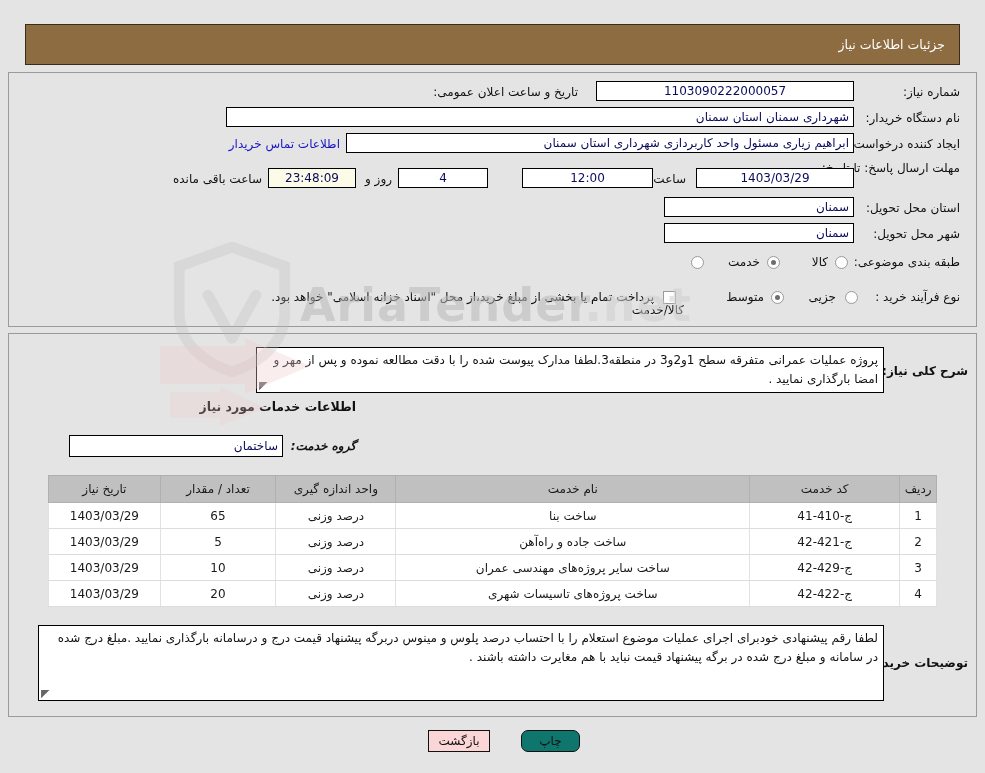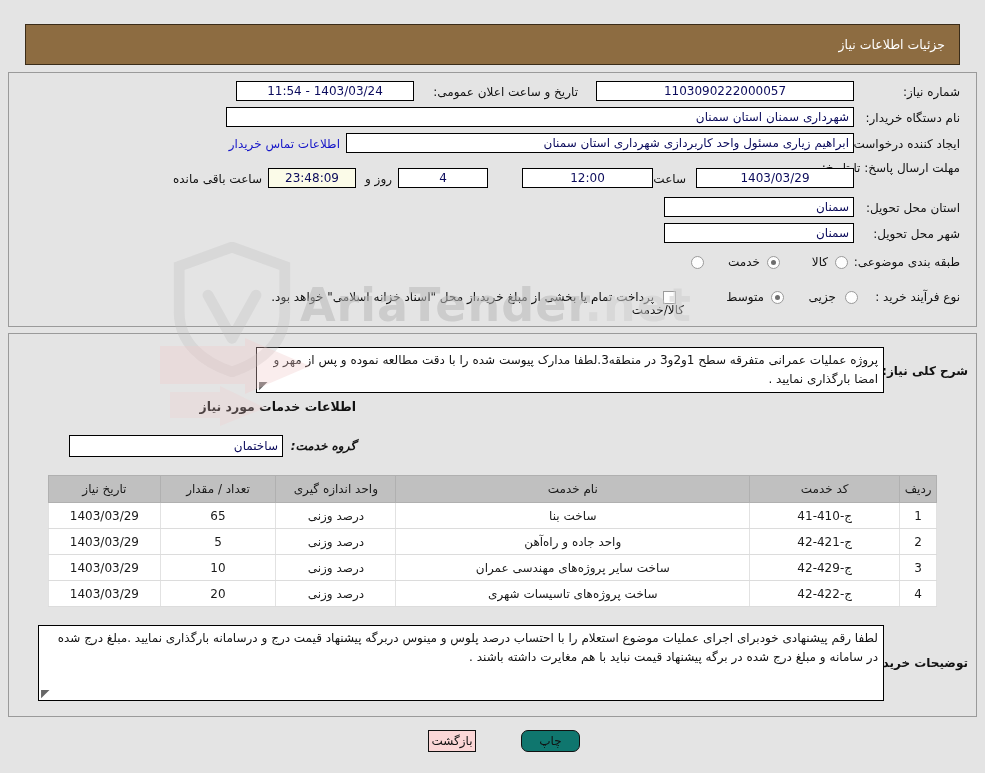--- a/index.html
+++ b/index.html
@@ -232,21 +232,20 @@
 <div class="app-header">
   <div class="title">جزئیات اطلاعات نیاز</div>
 </div>
 
 <div class="panel">
 
   <div class="lbl" style="right:16px; top:12px;">شماره نیاز:</div>
   <div class="fld" style="right:122px; top:8px; width:258px;">1103090222000057</div>
 
   <div class="lbl" style="right:398px; top:12px;">تاریخ و ساعت اعلان عمومی:</div>
-  <div class="fld" style="right:562px; top:8px; width:178px;">1403/03/24 - 11:54</div>
 
   <div class="lbl" style="right:16px; top:38px;">نام دستگاه خریدار:</div>
   <div class="fld rt" style="right:122px; top:34px; width:628px;">شهرداری سمنان استان سمنان</div>
 
   <div class="lbl" style="right:16px; top:64px;">ایجاد کننده درخواست:</div>
   <div class="fld rt" style="right:122px; top:60px; width:508px;">ابراهیم زیاری مسئول واحد کاربردازی شهرداری استان سمنان</div>
   <div class="link" style="right:636px; top:64px;">اطلاعات تماس خریدار</div>
 
   <div class="lbl" style="right:16px; top:88px; width:96px;">مهلت ارسال پاسخ: تا تاریخ:</div>
   <div class="fld" style="right:122px; top:95px; width:158px;">1403/03/29</div>
@@ -322,21 +321,21 @@
       <td>1</td>
       <td>ج-410-41</td>
       <td>ساخت بنا</td>
       <td>درصد وزنی</td>
       <td>65</td>
       <td>1403/03/29</td>
     </tr>
     <tr>
       <td>2</td>
       <td>ج-421-42</td>
-      <td>واحد جاده و راه‌آهن</td>
+      <td>ساخت جاده و راه‌آهن</td>
       <td>درصد وزنی</td>
       <td>5</td>
       <td>1403/03/29</td>
     </tr>
     <tr>
       <td>3</td>
       <td>ج-429-42</td>
       <td>ساخت سایر پروژه‌های مهندسی عمران</td>
       <td>درصد وزنی</td>
       <td>10</td>
@@ -347,21 +346,21 @@
       <td>ج-422-42</td>
       <td>ساخت پروژه‌های تاسیسات شهری</td>
       <td>درصد وزنی</td>
       <td>20</td>
       <td>1403/03/29</td>
     </tr>
   </tbody>
 </table>
 
 <div class="btn print" style="left:521px; top:730px; width:59px;">چاپ</div>
-<div class="btn back" style="left:428px; top:730px; width:48px;">بازگشت</div>
+<div class="btn back" style="left:428px; top:730px; width:62px;">بازگشت</div>
 
 <div class="watermark">
   <svg class="wm-shield" viewBox="0 0 100 112">
     <path d="M50 4 L94 20 V58 C94 84 74 100 50 108 C26 100 6 84 6 58 V20 Z" fill="none" stroke="#bdbdbd" stroke-width="9"></path>
     <path d="M30 44 L50 80 L70 44" fill="none" stroke="#bdbdbd" stroke-width="9" stroke-linecap="round" stroke-linejoin="round"></path>
   </svg>
   <div class="wm-text">
     <span>AriaTender</span><span class="net">.net</span>
   </div>
   <svg class="wm-arrow" viewBox="0 0 170 90">

